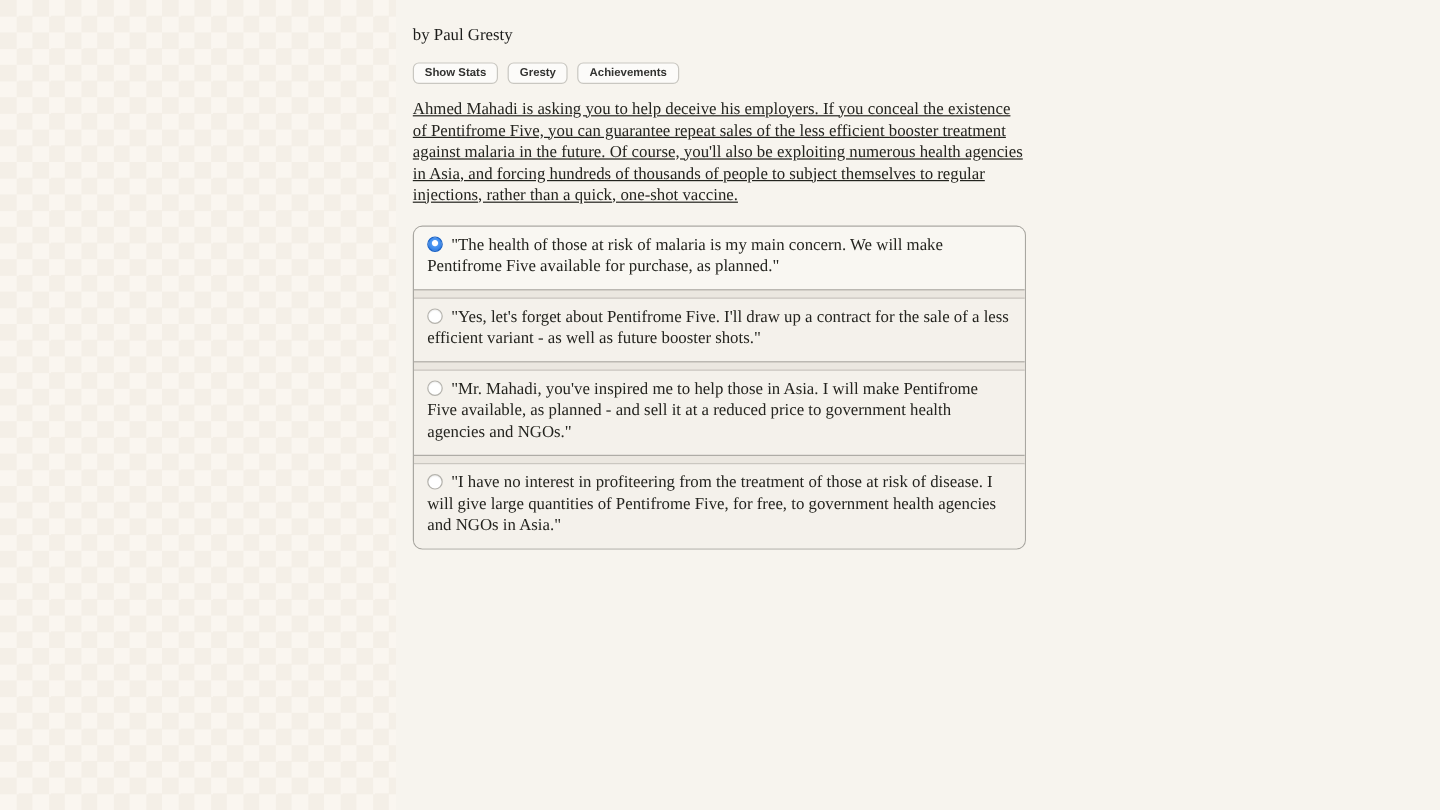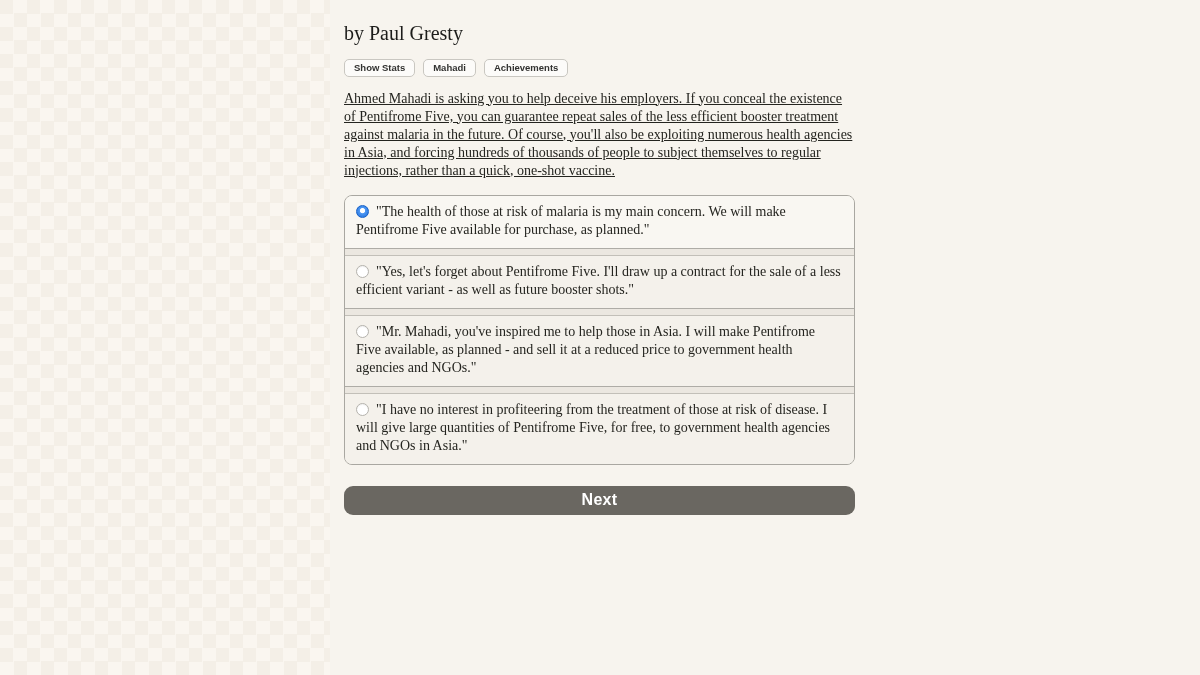--- a/index.html
+++ b/index.html
@@ -29,21 +29,21 @@
   .column { width: 511px; }
 
   h1.game-title {
     font-size: 21px;
     font-weight: 400;
     margin: 0 0 0 0;
     color: #181816;
     letter-spacing: 0.2px;
   }
   .game-author {
-    font-size: 20px;
+    font-size: 14px;
     margin-top: 13px;
     color: #1c1c1a;
   }
   .toolbar {
     margin-top: 14px;
     display: flex;
     gap: 8px;
     align-items: flex-end;
   }
   .tool-btn {
@@ -125,32 +125,31 @@
 <body>
 
 <div class="content-panel">
   <div class="column">
 
 
     <div class="game-author">by Paul Gresty</div>
 
     <div class="toolbar">
       <button class="tool-btn">Show Stats</button>
-      <button class="tool-btn">Mahadi</button>
+      <button class="tool-btn">Gresty</button>
       <button class="tool-btn">Achievements</button>
     </div>
 
     <div class="story-paragraph">Ahmed Mahadi is asking you to help deceive his employers. If you conceal the existence of Pentifrome Five, you can guarantee repeat sales of the less efficient booster treatment against malaria in the future. Of course, you'll also be exploiting numerous health agencies in Asia, and forcing hundreds of thousands of people to subject themselves to regular injections, rather than a quick, one-shot vaccine.</div>
 
     <div class="choice-box">
       <label class="choice-row selected"><span class="radio checked"></span><span class="option-label">"The health of those at risk of malaria is my main concern. We will make Pentifrome Five available for purchase, as planned."</span></label>
     <div class="row-divider"></div>
       <label class="choice-row"><span class="radio"></span><span class="option-label">"Yes, let's forget about Pentifrome Five. I'll draw up a contract for the sale of a less efficient variant - as well as future booster shots."</span></label>
     <div class="row-divider"></div>
       <label class="choice-row"><span class="radio"></span><span class="option-label">"Mr. Mahadi, you've inspired me to help those in Asia. I will make Pentifrome Five available, as planned - and sell it at a reduced price to government health agencies and NGOs."</span></label>
     <div class="row-divider"></div>
       <label class="choice-row"><span class="radio"></span><span class="option-label">"I have no interest in profiteering from the treatment of those at risk of disease. I will give large quantities of Pentifrome Five, for free, to government health agencies and NGOs in Asia."</span></label>
     </div>
 
-    <button class="next-button">Next</button>
 
   </div>
 </div>
 
 </body></html>

